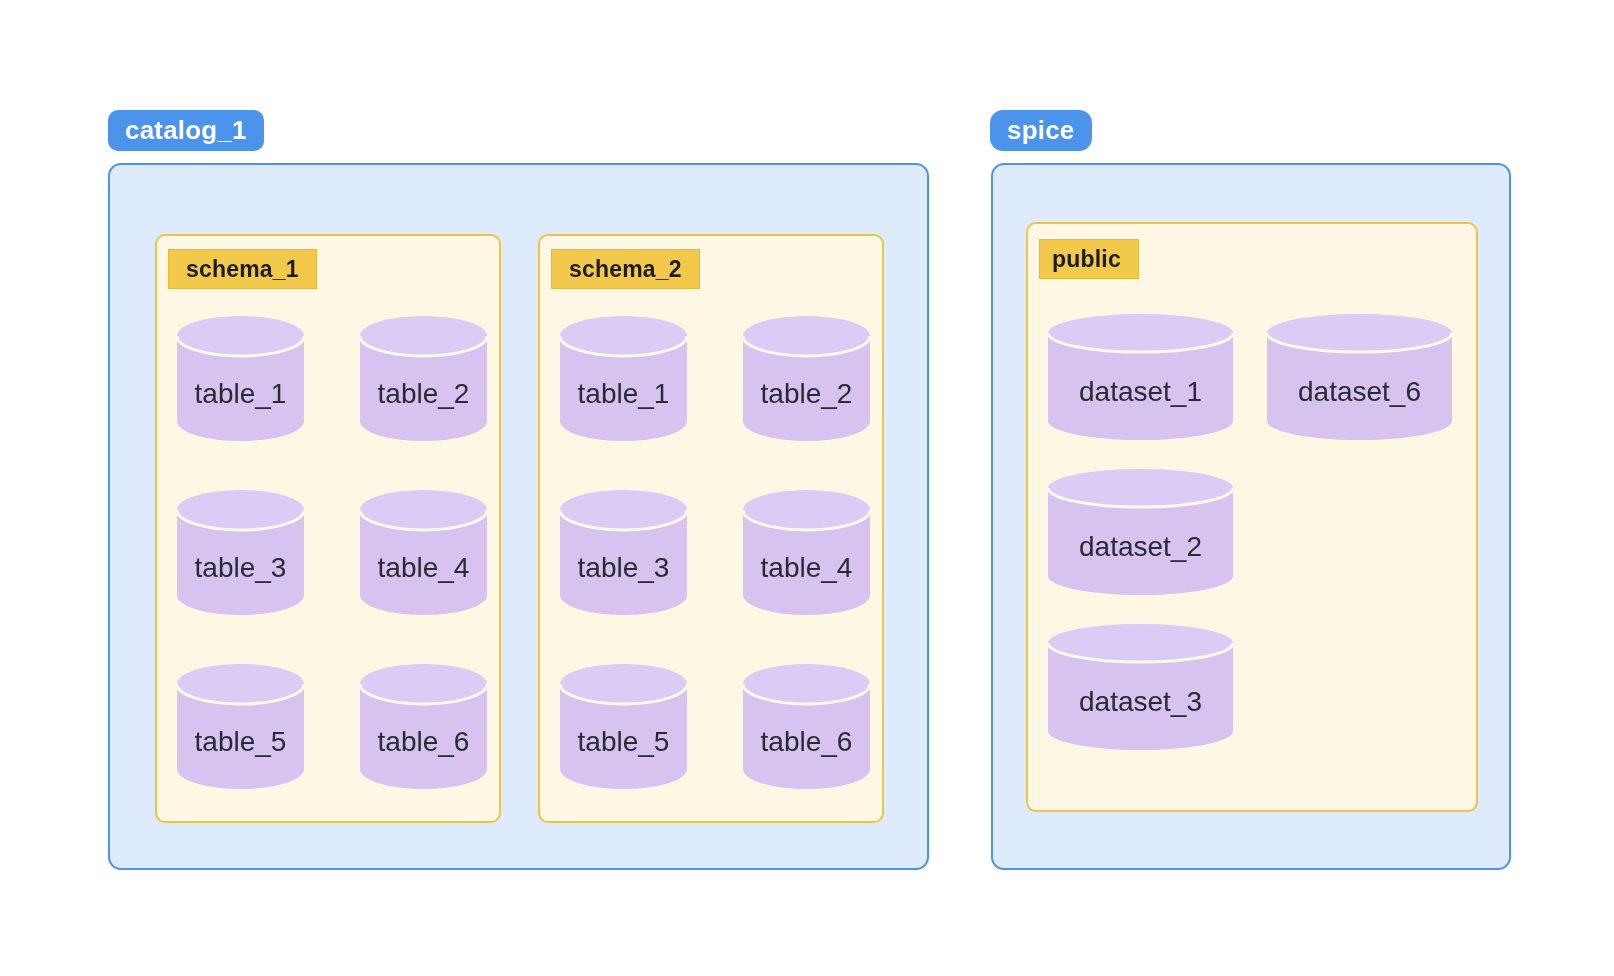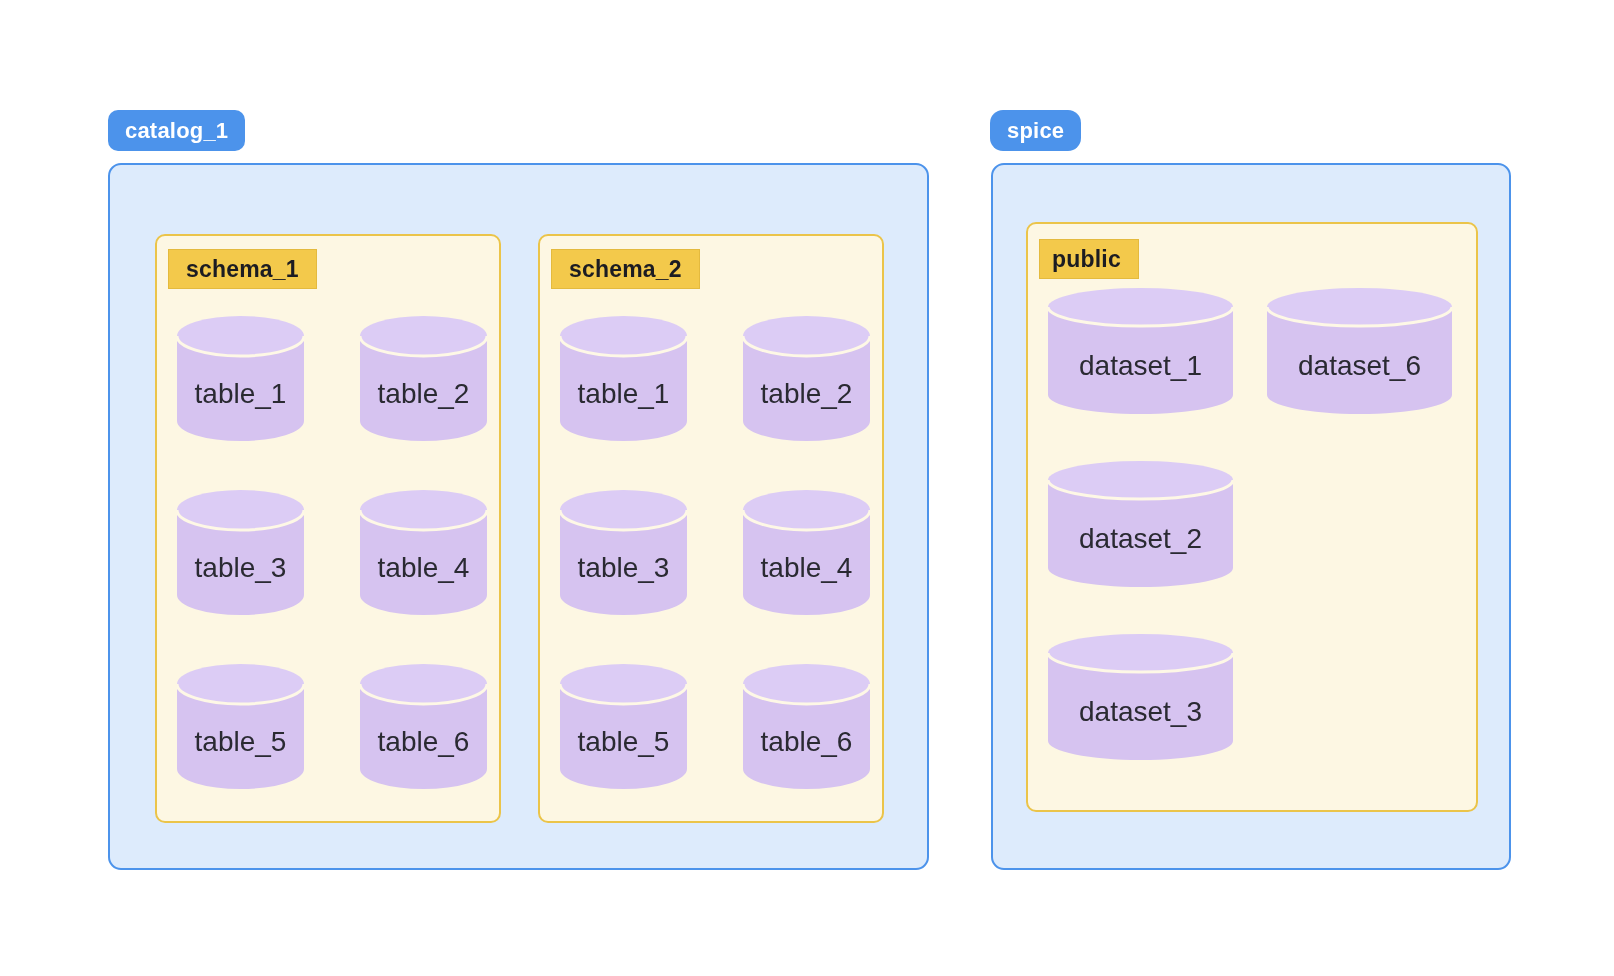--- a/index.html
+++ b/index.html
@@ -3,21 +3,21 @@
 <meta charset="utf-8">
 <style>
   html,body{margin:0;padding:0;background:#ffffff;}
   .canvas{
     position:relative;width:1614px;height:976px;background:#ffffff;overflow:hidden;
     font-family:"Liberation Sans","DejaVu Sans",sans-serif;
   }
   .group-label{
     position:absolute;height:41px;display:flex;align-items:center;
     padding:0 17px;border-radius:10px;background:var(--blue-accent);
-    color:var(--text-on-blue);font-size:22px;font-weight:700;letter-spacing:.2px;
+    color:var(--text-on-blue);font-size:26px;font-weight:700;letter-spacing:.2px;
   }
   #catalog-label{left:108px;top:110px;}
   #spice-label{left:990px;top:110px;border-radius:13px;}
   .group-box{
     position:absolute;top:163px;height:707px;box-sizing:border-box;
     background:var(--blue-fill);border:2px solid var(--blue-accent);border-radius:13px;
   }
   #catalog-box{left:108px;width:821px;}
   #spice-box{left:991px;width:520px;}
   .section{
@@ -29,21 +29,21 @@
   #public{left:33px;top:57px;width:452px;height:590px;}
   .section-label{
     position:absolute;left:11px;top:13px;height:40px;display:flex;align-items:center;
     padding:0 17px;border-radius:0;box-sizing:border-box;
     background:var(--gold-label);border:1px solid var(--gold-label-border);
     color:var(--text-dark);font-size:23px;font-weight:700;letter-spacing:.2px;
   }
   #public .section-label{top:15px;padding-left:12px;}
   .grid{position:absolute;display:grid;}
   .grid--tables{left:20px;top:80px;grid-template-columns:repeat(2,127px);grid-auto-rows:125px;gap:49px 56px;grid-auto-flow:row;}
-  .grid--datasets{left:20px;top:64px;grid-template-columns:repeat(2,185px);grid-template-rows:repeat(3,126px);gap:47px 34px;grid-auto-flow:column;}
+  .grid--datasets{left:20px;top:90px;grid-template-columns:repeat(2,185px);grid-template-rows:repeat(3,126px);gap:29px 34px;grid-auto-flow:column;}
   .cyl{position:relative;}
   .cyl--table{width:127px;height:125px;}
   .cyl--dataset{width:185px;height:126px;}
   .cyl svg{position:absolute;left:0;top:0;display:block;}
   .cyl-label{
     position:absolute;left:0;right:0;top:62%;transform:translateY(-50%);
     text-align:center;font-size:28px;font-weight:400;color:var(--cyl-text);
     white-space:nowrap;
   }
 </style>

